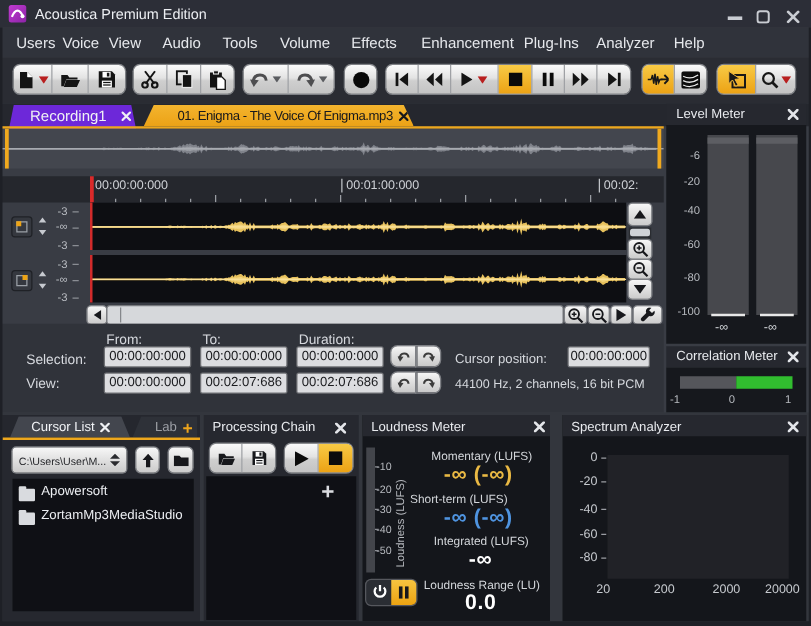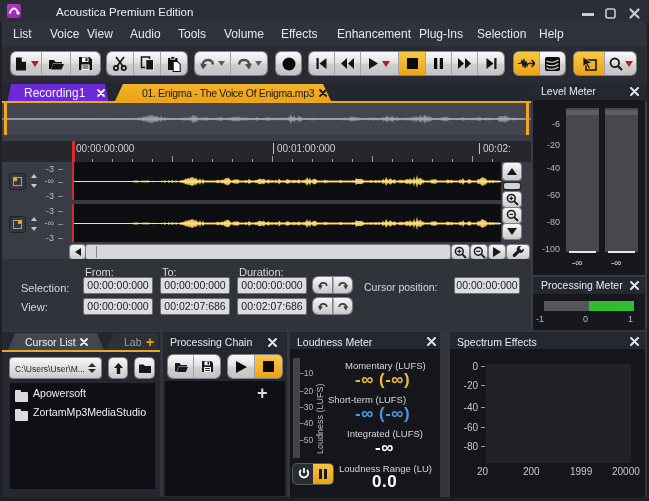--- a/index.html
+++ b/index.html
@@ -1,21 +1,21 @@
 <!DOCTYPE html>
 <html><head><meta charset="utf-8"><style>
 *{margin:0;padding:0;box-sizing:border-box;}
 html,body{width:649px;height:501px;overflow:hidden;background:#1a1b20;}
 body{font-family:"Liberation Sans",sans-serif;-webkit-font-smoothing:antialiased;}
 .win{position:absolute;left:0;top:0;width:649px;height:501px;background:#393c44;}
 .abs{position:absolute;}
 
 .titlebar{position:absolute;left:0;top:0;width:649px;height:22px;background:#2c2e37;}
 .logo{position:absolute;left:7px;top:4px;width:14px;height:14px;border-radius:2px;background:linear-gradient(135deg,#c13bd0,#8d24a8);}
-.title{position:absolute;left:28px;top:6px;font-size:11.5px;color:#eceef2;margin-left:28px;}
+.title{position:absolute;left:28px;top:6px;font-size:11.5px;color:#eceef2;}
 
 .menubar{position:absolute;left:0;top:22px;width:649px;height:24px;background:#30333b;}
 .menu{position:absolute;top:5px;font-size:12px;color:#e6e8ec;}
 
 .toolbar{position:absolute;left:0;top:46px;width:649px;height:37px;background:#2a2c33;}
 .tgrp{position:absolute;top:6px;height:23px;border-radius:5px;background:linear-gradient(180deg,#fafafa,#e3e3e3 45%,#cfcfcf 55%,#c3c3c3);box-shadow:0 0 0 1px #7e8085;display:flex;overflow:hidden;}
 .tbtn{height:23px;border-right:1px solid #9fa1a5;display:flex;align-items:center;justify-content:center;position:relative;}
 .tbtn:last-child{border-right:none;}
 .tbtn.amber{background:linear-gradient(180deg,#f8ca45,#eca214);}
 svg{display:block;}
@@ -89,30 +89,30 @@
       </svg>
     <svg class="abs" style="left:605px;top:8px" width="11" height="11" viewBox="0 0 11 11">
         <rect x="1" y="1" width="9" height="9" fill="none" stroke="#c9ccd2" stroke-width="1.6" rx="2"></rect>
       </svg>
     <svg class="abs" style="left:629px;top:8px" width="11" height="11" viewBox="0 0 11 11">
         <path d="M1.5 1.5 L9.5 9.5 M9.5 1.5 L1.5 9.5" stroke="#c9ccd2" stroke-width="2.2" stroke-linecap="round"></path>
       </svg>
   </div>
 
   <div class="menubar">
-    <div class="menu" style="left:13px">List</div>
+    <div class="menu" style="left:13px">Users</div>
     <div class="menu" style="left:50px">Voice</div>
     <div class="menu" style="left:87px">View</div>
     <div class="menu" style="left:130px">Audio</div>
     <div class="menu" style="left:178px">Tools</div>
     <div class="menu" style="left:224px">Volume</div>
     <div class="menu" style="left:281px">Effects</div>
     <div class="menu" style="left:337px">Enhancement</div>
     <div class="menu" style="left:419px">Plug-Ins</div>
-    <div class="menu" style="left:477px">Selection</div>
+    <div class="menu" style="left:477px">Analyzer</div>
     <div class="menu" style="left:539px">Help</div>
   </div>
 
   <div class="toolbar">
       <div class="tgrp" style="left:11px">
         <div class="tbtn " style="width:31px">
           <svg width="16" height="16" viewBox="0 0 16 16">
             <path d="M3 1.5 H9 L13 5.5 V14.5 H3 Z" fill="#141414"></path>
             <path d="M9 1.5 L9 5.5 L13 5.5" fill="#fff" stroke="#fff" stroke-width="0.5"></path>
           </svg>
@@ -463,20 +463,21 @@
         </svg>
       </div>
       <div class="ubtn" style="left:333px;top:39px;border-radius:0 5px 5px 0;border-left:1px solid #a8aaad">
         <svg width="10" height="9" viewBox="0 0 10 9">
           <path d="M8.2 6 Q8.2 1.8 4.7 1.8 Q1.5 1.8 1.2 5" fill="none" stroke="#3c3c3c" stroke-width="1.7"></path>
           <path d="M10 4 L5.2 4.4 L8 8.4 Z" fill="#3c3c3c"></path>
         </svg>
       </div>
       <div class="sl" style="left:364px;top:22px;font-size:10.5px">Cursor position:</div>
       <div class="tbox" style="left:455px;top:19px;width:64px">00:00:00:000</div>
+      <div class="sl" style="left:364px;top:43px;font-size:10px">44100 Hz, 2 channels, 16 bit PCM</div>
     </div>
 
   <div class="lmhead">
       <div class="phead" style="left:8px;top:2px">Level Meter</div>
       <div class="abs" style="left:97px;top:4px">
         <svg width="9" height="9" viewBox="0 0 9 9">
           <path d="M1 1 L8 8 M8 1 L1 8" stroke="#e3e5e9" stroke-width="2" stroke-linecap="round"></path>
         </svg>
       </div>
     </div>
@@ -489,21 +490,21 @@
     <div class="abs" style="left:608px;top:251px;width:27px;height:2px;background:#e8e8e8"></div>
     <div class="mlab" style="left:538px;top:119px">-6</div>
     <div class="mlab" style="left:538px;top:140px">-20</div>
     <div class="mlab" style="left:538px;top:163px">-40</div>
     <div class="mlab" style="left:538px;top:190px">-60</div>
     <div class="mlab" style="left:538px;top:217px">-80</div>
     <div class="mlab" style="left:538px;top:244px">-100</div>
     <div class="inf" style="left:572px;top:257px">-∞</div>
     <div class="inf" style="left:611px;top:257px">-∞</div>
     <div class="cmhead">
-      <div class="phead" style="left:8px;top:2px">Processing Meter</div>
+      <div class="phead" style="left:8px;top:2px">Correlation Meter</div>
       <div class="abs" style="left:97px;top:4px">
         <svg width="9" height="9" viewBox="0 0 9 9">
           <path d="M1 1 L8 8 M8 1 L1 8" stroke="#e3e5e9" stroke-width="2" stroke-linecap="round"></path>
         </svg>
       </div>
     </div>
     <div class="cmpanel" style="top:294px;height:36px"></div>
     <div class="abs" style="left:544px;top:301px;width:45px;height:10px;background:#55565b"></div>
     <div class="abs" style="left:589px;top:301px;width:45px;height:10px;background:#31bd2f"></div>
     <div class="mlab" style="left:522px;top:314px">-1</div>
@@ -614,35 +615,35 @@
       <path d="M6 0 V5" stroke="#fff" stroke-width="1.8"></path>
       <path d="M3 2 A4.3 4.3 0 1 0 9 2" stroke="#fff" stroke-width="1.8" fill="none"></path>
     </svg>
     <div class="abs" style="left:313px;top:464px;width:20px;height:20px;border-radius:0 4px 4px 0;background:linear-gradient(180deg,#f6c440,#eca312)"></div>
     <svg class="abs" style="left:319px;top:469px" width="8" height="10" viewBox="0 0 8 10">
       <rect width="3" height="10" fill="#17181c"></rect>
       <rect x="5" width="3" height="10" fill="#17181c"></rect>
     </svg>
     <div class="bpanel" style="left:450px;width:195px;background:#14161b"></div>
     <div class="abs" style="left:450px;top:332px;width:195px;height:17px;background:#26282f"></div>
-    <div class="bhead" style="left:457px;top:336px">Spectrum Effects</div>
+    <div class="bhead" style="left:457px;top:336px">Spectrum Analyzer</div>
     <svg class="abs" style="left:630px;top:337px" width="9" height="9" viewBox="0 0 9 9">
       <path d="M1 1 L8 8 M8 1 L1 8" stroke="#e3e5e9" stroke-width="2" stroke-linecap="round"></path>
     </svg>
     <div class="abs" style="left:486px;top:364px;width:145px;height:99px;background:#212227"></div>
     <div class="speclab" style="left:458px;top:361px;width:20px;text-align:right">0</div>
     <div class="abs" style="left:481px;top:366px;width:4px;height:1px;background:#9a9da3"></div>
     <div class="speclab" style="left:458px;top:380px;width:20px;text-align:right">-20</div>
     <div class="abs" style="left:481px;top:385px;width:4px;height:1px;background:#9a9da3"></div>
     <div class="speclab" style="left:458px;top:402px;width:20px;text-align:right">-40</div>
     <div class="abs" style="left:481px;top:407px;width:4px;height:1px;background:#9a9da3"></div>
     <div class="speclab" style="left:458px;top:422px;width:20px;text-align:right">-60</div>
     <div class="abs" style="left:481px;top:427px;width:4px;height:1px;background:#9a9da3"></div>
     <div class="speclab" style="left:458px;top:441px;width:20px;text-align:right">-80</div>
     <div class="abs" style="left:481px;top:446px;width:4px;height:1px;background:#9a9da3"></div>
     <div class="speclab" style="left:477px;top:466px">20</div>
     <div class="speclab" style="left:523px;top:466px">200</div>
-    <div class="speclab" style="left:570px;top:466px">1999</div>
+    <div class="speclab" style="left:570px;top:466px">2000</div>
     <div class="speclab" style="left:612px;top:466px">20000</div>
   <div class="abs" style="left:0;top:497px;width:649px;height:4px;background:#1e2026;z-index:90"></div>
   <div class="abs" style="left:0;top:22px;width:2px;height:479px;background:#1e2026;z-index:90"></div>
   <div class="abs" style="left:647px;top:22px;width:2px;height:479px;background:#1e2026;z-index:90"></div>
 </div>
 
 </body></html>

